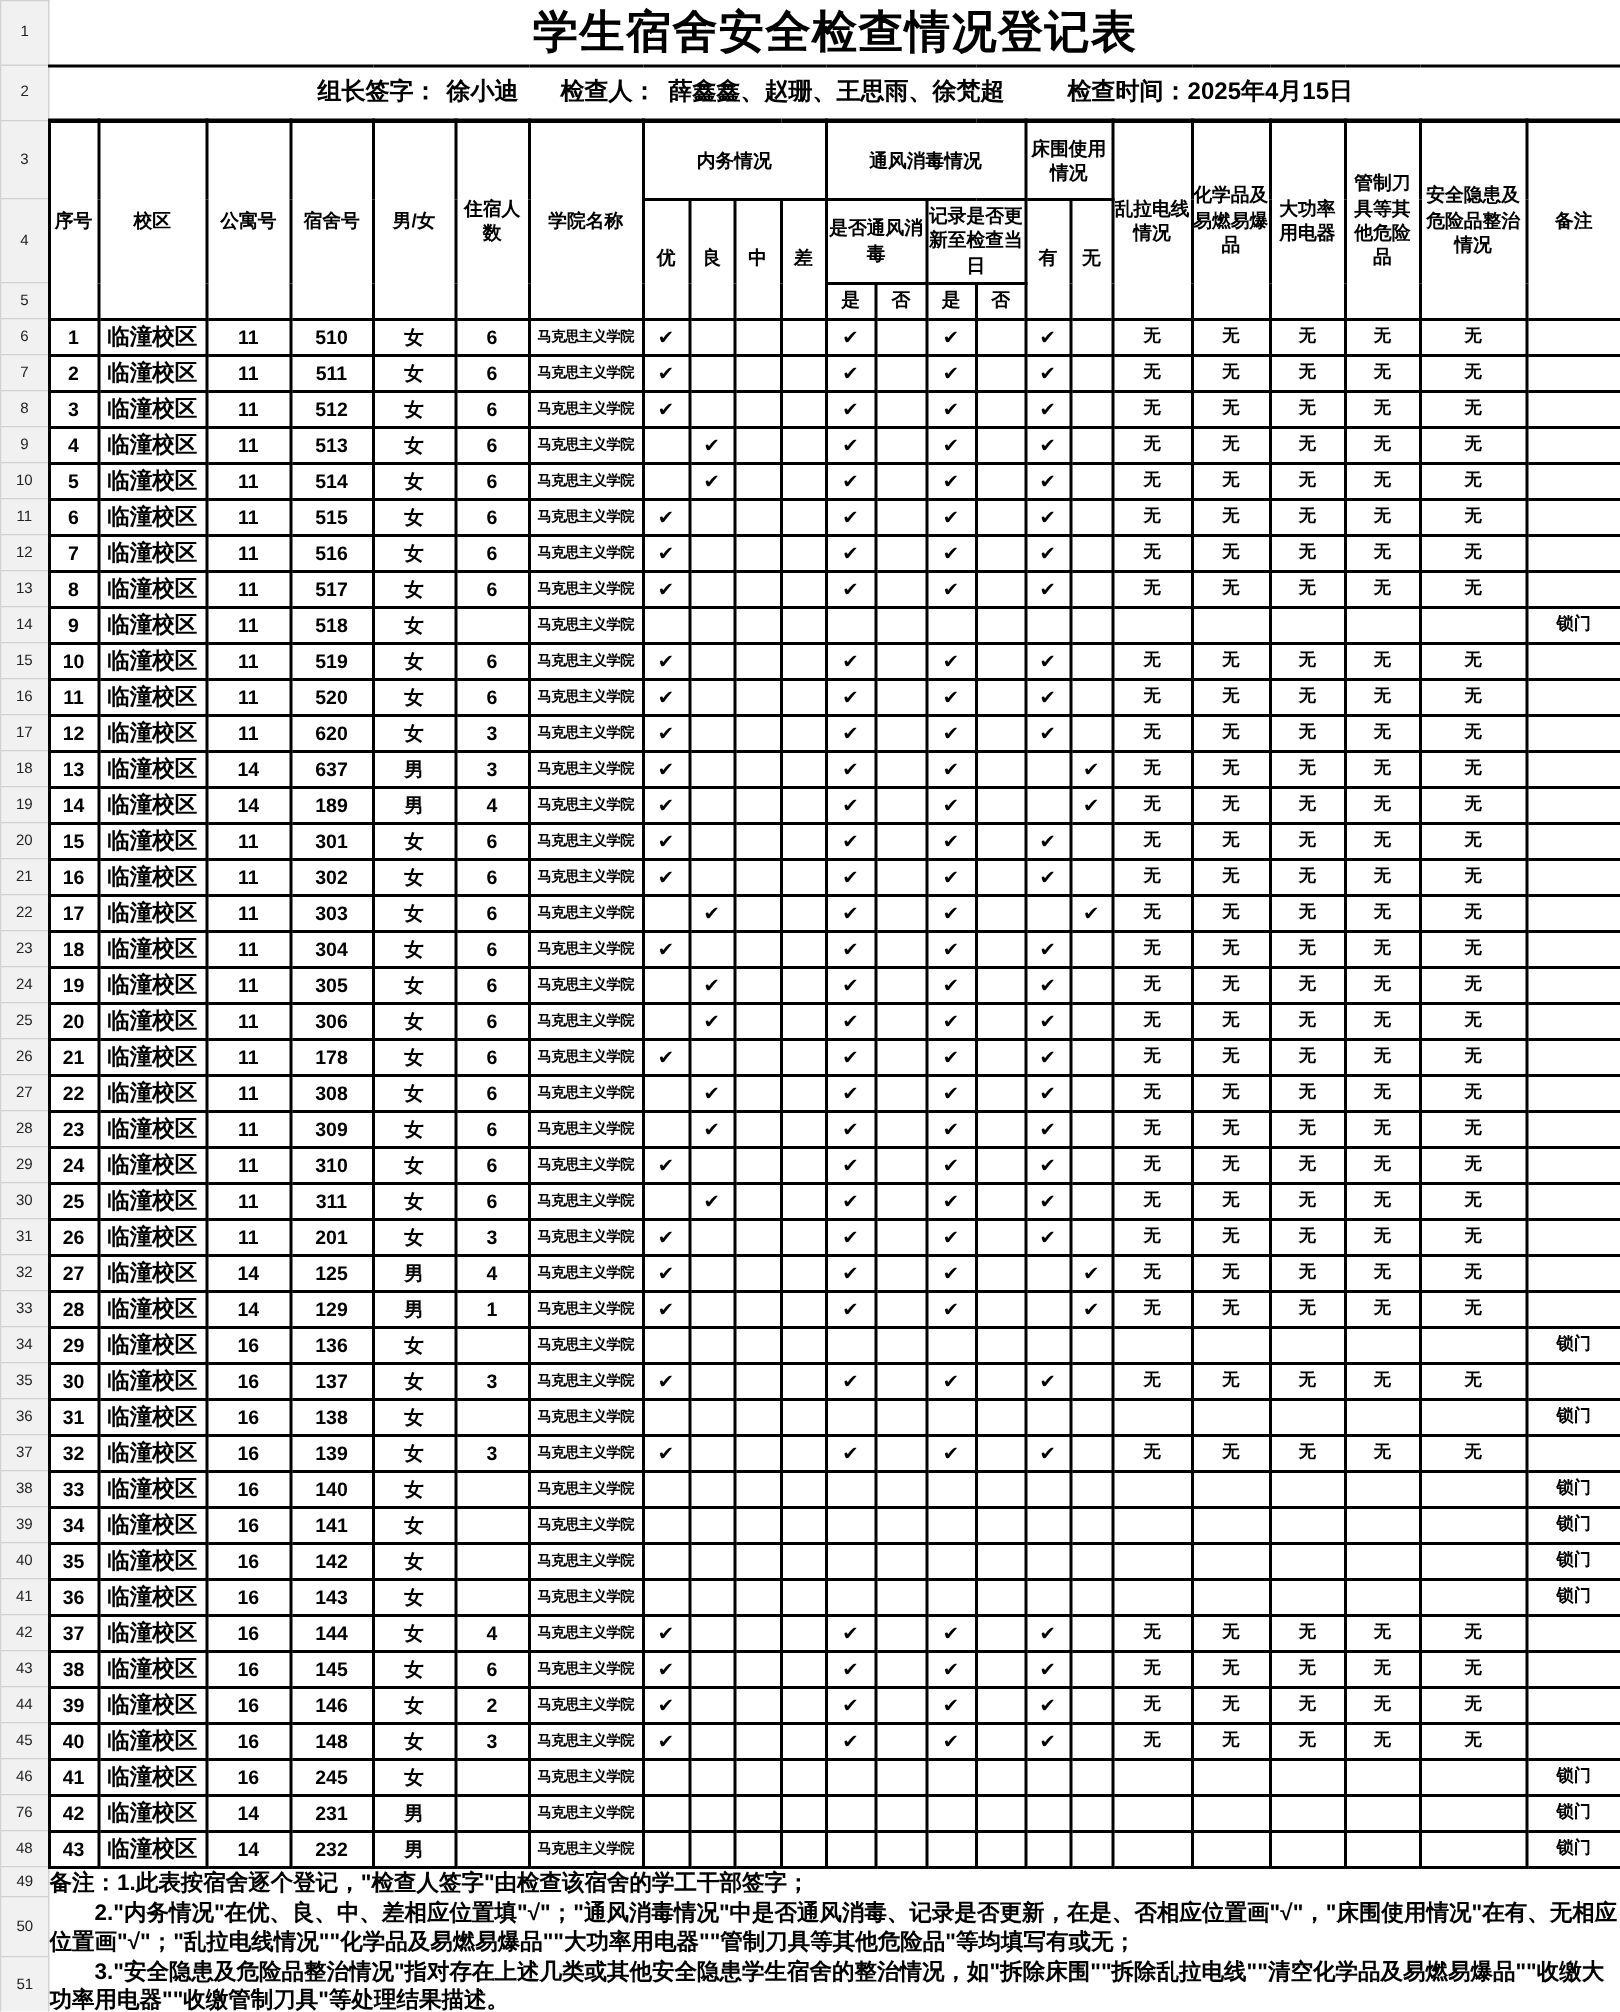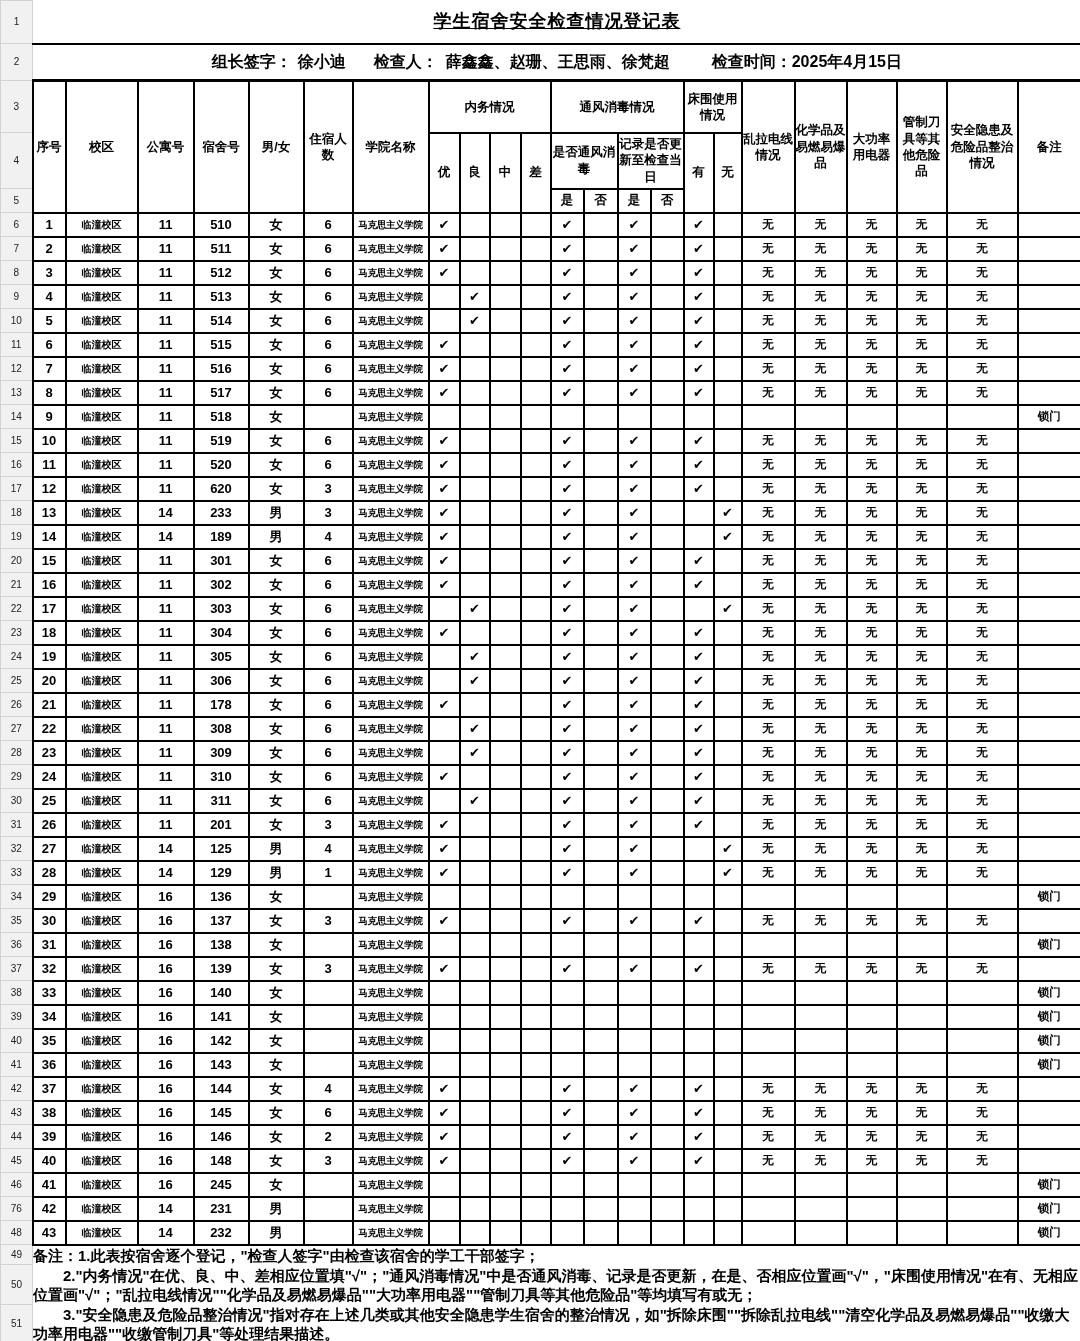--- a/index.html
+++ b/index.html
@@ -2,30 +2,30 @@
 <html><head>
 <meta charset="utf-8">
 <style>
   html,body{margin:0;padding:0;width:1080px;height:1341px;overflow:hidden;background:#fff;
     font-family:"Liberation Sans","DejaVu Sans",sans-serif;color:#000;}
   table.sheet{border-collapse:collapse;table-layout:fixed;width:1080px;}
   td{padding:0;margin:0;text-align:center;vertical-align:middle;overflow:hidden;line-height:1.2;}
   
   .g{background:#f1f1f1;border:1px solid #d2d2d2;font-size:10px;font-weight:400;color:#222;}
   
-  .title{border:0;border-bottom:2px solid #000;font-size:18px;font-weight:700;letter-spacing:1px;text-decoration:underline;}
+  .title{border:0;border-bottom:2px solid #000;font-size:30px;font-weight:700;letter-spacing:1px;}
   .meta{border:0;border-bottom:3px solid #000;font-size:16px;font-weight:700;text-align:center;white-space:nowrap;}
   .meta .m-gap1{margin-left:28px;}
   .meta .m-gap2{margin-left:8px;}
   .meta .m-gap3{margin-left:42px;}
   .meta .m-v{margin-left:6px;}
   
   .h{border:2px solid #000;font-weight:700;font-size:12.5px;line-height:1.3;}
   .d{border:2px solid #000;font-weight:700;font-size:13px;}
-  .campus{font-size:10px;}
+  .campus{font-size:15px;}
   .college{font-size:9.5px;letter-spacing:-0.3px;}
   .ck{font-size:13px;}
   .wu{font-size:11.5px;}
   .rm{font-size:11.5px;}
   
   .hr1{height:43px;} .hr2{height:37px;} .hr3{height:52px;} .hr4{height:56px;} .hr5{height:24px;}
   .dr{height:24px;}
   .nr49{height:20px;} .nr50{height:40px;} .nr51{height:32px;}
   
   .note{border:0;font-size:15px;font-weight:700;text-align:left;line-height:19px;padding-right:2px;}
@@ -423,21 +423,21 @@
         <td class="d wu">无</td>
         <td class="d wu">无</td>
         <td class="d wu">无</td>
         <td class="d"></td>
       </tr>
       <tr class="dr">
         <td class="g">18</td>
         <td class="d">13</td>
         <td class="d campus">临潼校区</td>
         <td class="d">14</td>
-        <td class="d">233</td>
+        <td class="d">637</td>
         <td class="d">男</td>
         <td class="d">3</td>
         <td class="d college">马克思主义学院</td>
         <td class="d ck">✔</td>
         <td class="d"></td>
         <td class="d"></td>
         <td class="d"></td>
         <td class="d ck">✔</td>
         <td class="d"></td>
         <td class="d ck">✔</td>

